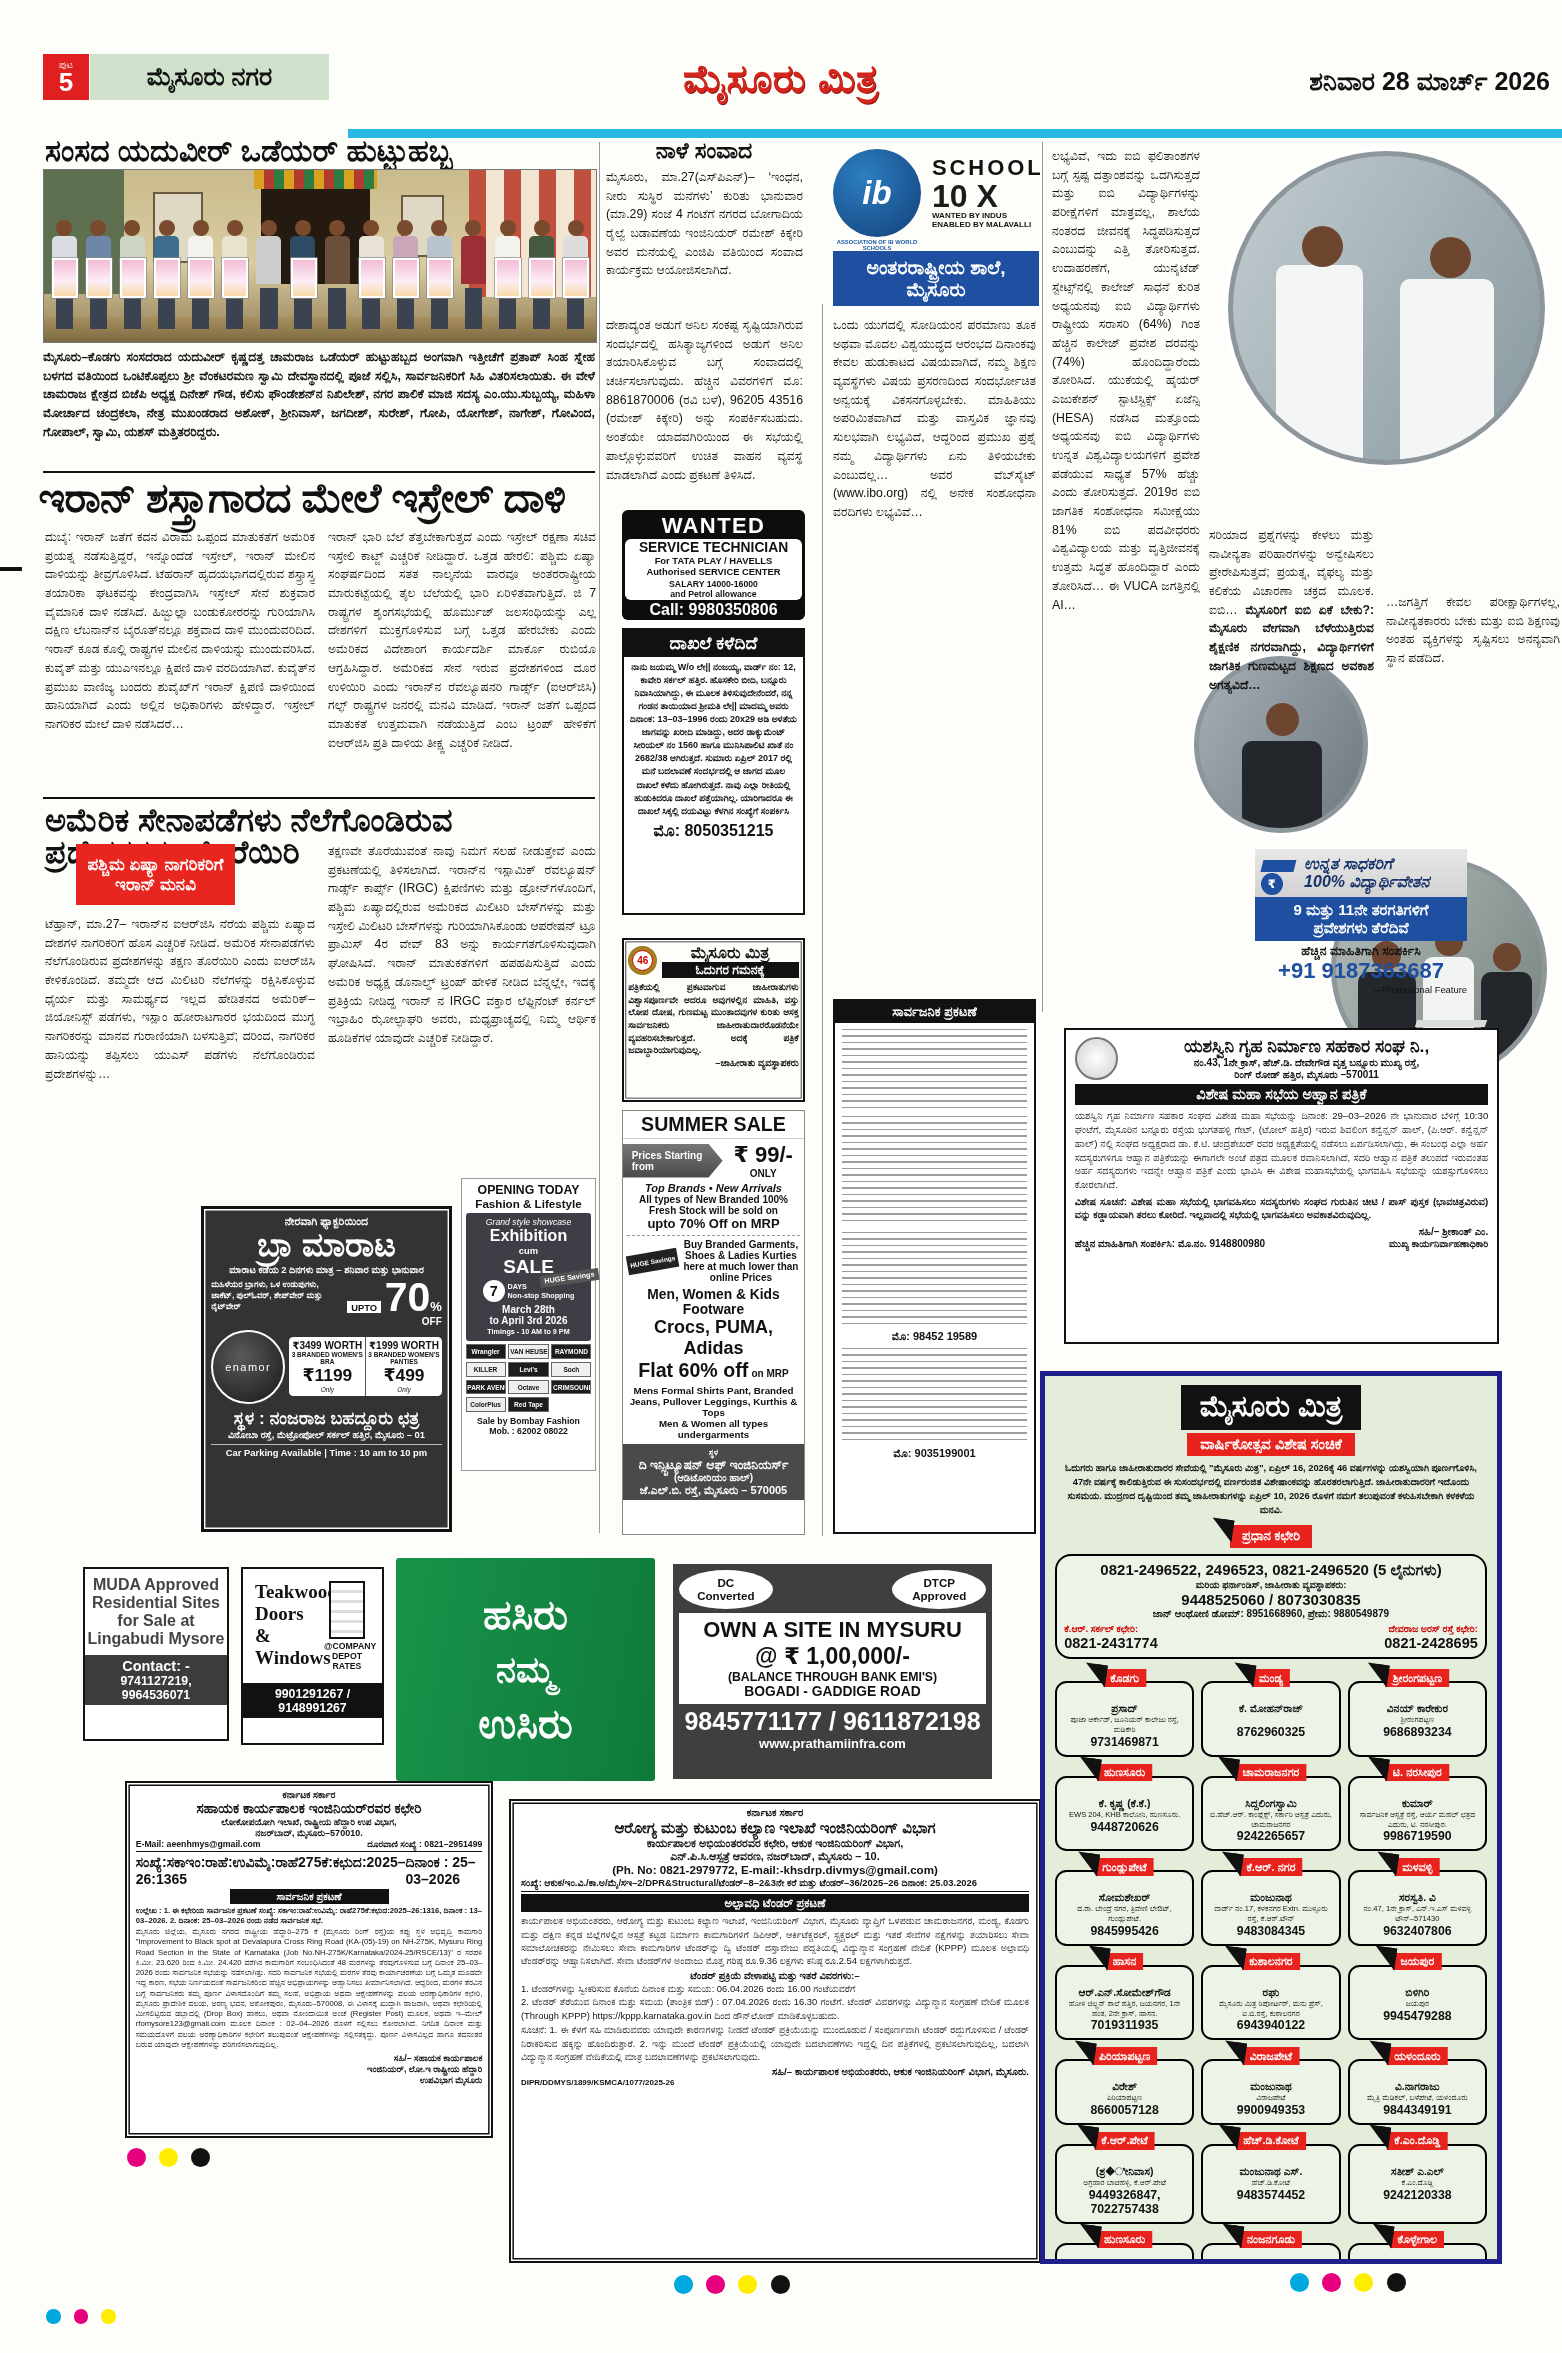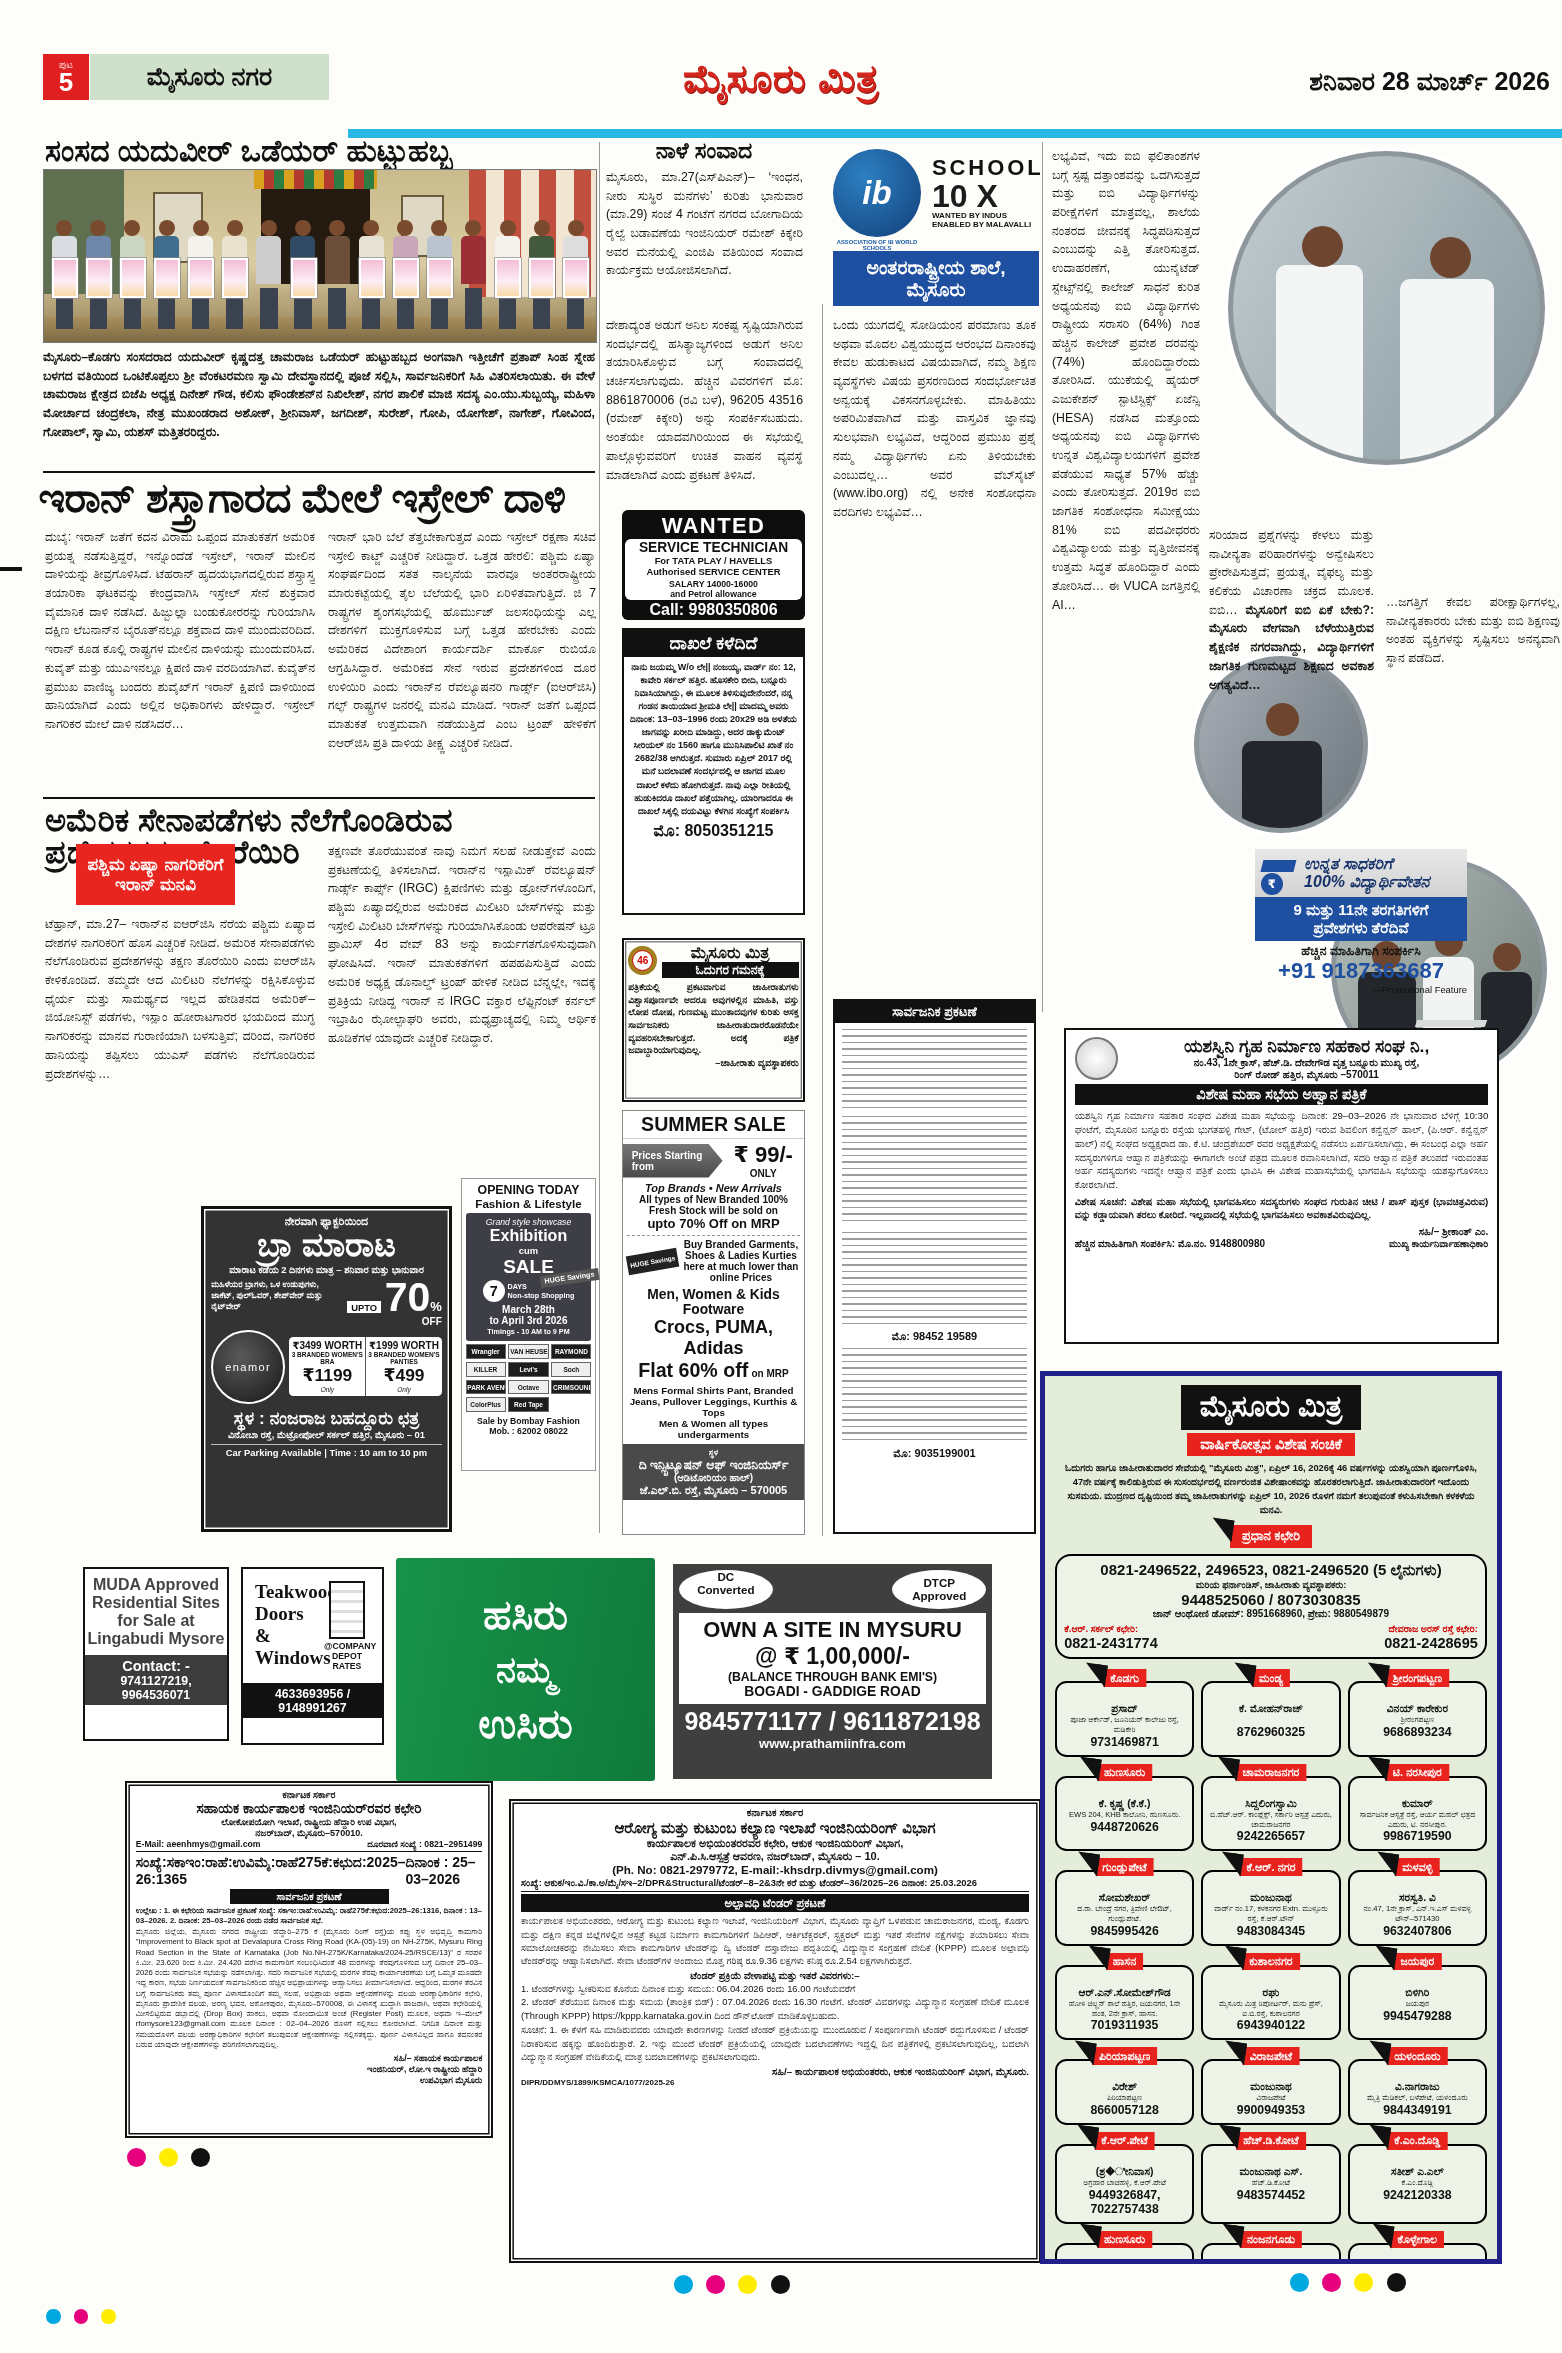--- a/index.html
+++ b/index.html
@@ -432,32 +432,32 @@
         <div class="b" style="font-size:19px;font-family:'Liberation Serif','DejaVu Serif',serif;">Teakwood</div>
         <div class="b" style="font-size:19px;font-family:'Liberation Serif','DejaVu Serif',serif;">Doors &amp;</div>
         <div class="b" style="font-size:19px;font-family:'Liberation Serif','DejaVu Serif',serif;">Windows</div>
       </div>
       <div style="width:40%;text-align:center;">
         <div style="width:32px;height:54px;border:2.9px solid #111;margin:0 auto;background:repeating-linear-gradient(#fff 0 7.2px,#ddd 7.2px 10px);"></div>
         <div class="b" style="font-size:8.7px;margin-top:2.2px;">@COMPANY</div>
         <div class="b" style="font-size:8.7px;">DEPOT RATES</div>
       </div>
     </div>
-    <div class="barblack" style="font-size:12.3px;padding:3.6px 0;">4633693956 / 9148991267</div>
+    <div class="barblack" style="font-size:12.3px;padding:3.6px 0;">9901291267 / 9148991267</div>
   </div>
 
   <div class="abs" style="left:396px;top:1558px;width:259px;height:223px;background:linear-gradient(100deg,#18934a,#0f7a3a);color:#fff;display:flex;flex-direction:column;align-items:center;justify-content:center;gap:10px;border-radius:2.9px;">
     <div class="b" style="font-size:41px;">ಹಸಿರು</div>
     <div class="b" style="font-size:36px;">ನಮ್ಮ</div>
     <div class="b" style="font-size:41px;">ಉಸಿರು</div>
   </div>
 
   <div class="abs" style="left:673px;top:1564px;width:319px;height:215px;background:#3f3f3f;color:#fff;box-sizing:border-box;padding:5.8px;">
     <div style="display:flex;justify-content:space-between;">
-      <div class="oval" style="width:94px;height:39px;display:flex;flex-direction:column;">
+      <div class="oval" style="width:94px;height:39px;display:flex;flex-direction:column;justify-content:center;">
         <span style="font-size:11.6px;">DC</span>
         <span style="font-size:11.6px;">Converted</span>
       </div>
       <div class="oval" style="width:94px;height:39px;display:flex;flex-direction:column;justify-content:center;">
         <span style="font-size:11.6px;">DTCP</span>
         <span style="font-size:11.6px;">Approved</span>
       </div>
     </div>
     <div class="whitebox ctr" style="margin-top:4.3px;padding:4.3px 1.4px;">
       <div class="b" style="font-size:22px;">OWN A SITE IN MYSURU</div>

